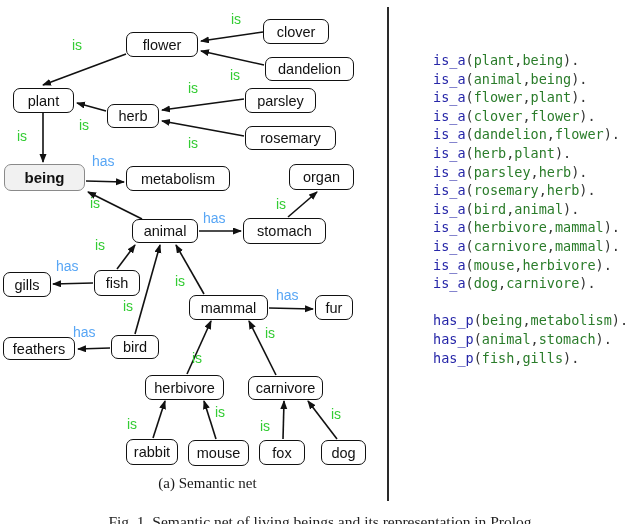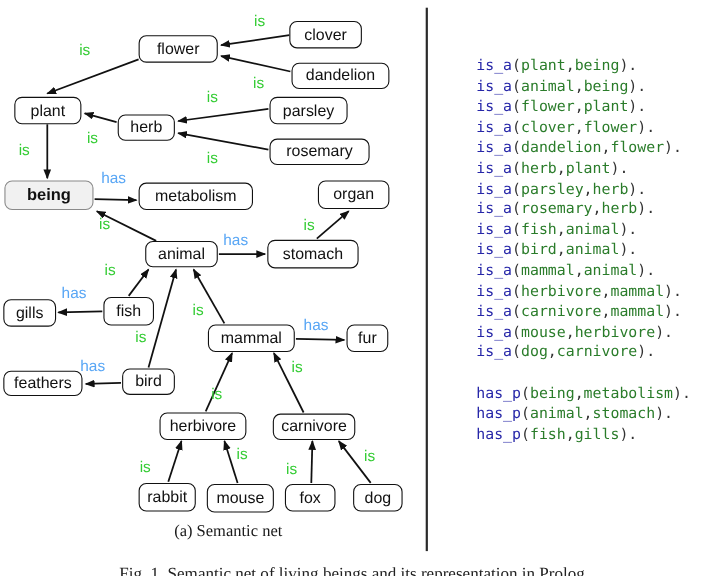--- a/index.html
+++ b/index.html
@@ -133,23 +133,21 @@
   <div class="panel-b">
     <div id="code-block">
         <div class="cl"><span class="kw" style="color: rgb(38, 38, 168);">is_a</span><span class="pt" style="color: rgb(51, 51, 51);">(</span><span class="arg" style="color: rgb(42, 124, 42);">plant</span><span class="pt" style="color: rgb(51, 51, 51);">,</span><span class="arg" style="color: rgb(42, 124, 42);">being</span><span class="pt" style="color: rgb(51, 51, 51);">).</span></div>
         <div class="cl"><span class="kw" style="color: rgb(38, 38, 168);">is_a</span><span class="pt" style="color: rgb(51, 51, 51);">(</span><span class="arg" style="color: rgb(42, 124, 42);">animal</span><span class="pt" style="color: rgb(51, 51, 51);">,</span><span class="arg" style="color: rgb(42, 124, 42);">being</span><span class="pt" style="color: rgb(51, 51, 51);">).</span></div>
         <div class="cl"><span class="kw" style="color: rgb(38, 38, 168);">is_a</span><span class="pt" style="color: rgb(51, 51, 51);">(</span><span class="arg" style="color: rgb(42, 124, 42);">flower</span><span class="pt" style="color: rgb(51, 51, 51);">,</span><span class="arg" style="color: rgb(42, 124, 42);">plant</span><span class="pt" style="color: rgb(51, 51, 51);">).</span></div>
         <div class="cl"><span class="kw" style="color: rgb(38, 38, 168);">is_a</span><span class="pt" style="color: rgb(51, 51, 51);">(</span><span class="arg" style="color: rgb(42, 124, 42);">clover</span><span class="pt" style="color: rgb(51, 51, 51);">,</span><span class="arg" style="color: rgb(42, 124, 42);">flower</span><span class="pt" style="color: rgb(51, 51, 51);">).</span></div>
         <div class="cl"><span class="kw" style="color: rgb(38, 38, 168);">is_a</span><span class="pt" style="color: rgb(51, 51, 51);">(</span><span class="arg" style="color: rgb(42, 124, 42);">dandelion</span><span class="pt" style="color: rgb(51, 51, 51);">,</span><span class="arg" style="color: rgb(42, 124, 42);">flower</span><span class="pt" style="color: rgb(51, 51, 51);">).</span></div>
         <div class="cl"><span class="kw" style="color: rgb(38, 38, 168);">is_a</span><span class="pt" style="color: rgb(51, 51, 51);">(</span><span class="arg" style="color: rgb(42, 124, 42);">herb</span><span class="pt" style="color: rgb(51, 51, 51);">,</span><span class="arg" style="color: rgb(42, 124, 42);">plant</span><span class="pt" style="color: rgb(51, 51, 51);">).</span></div>
         <div class="cl"><span class="kw" style="color: rgb(38, 38, 168);">is_a</span><span class="pt" style="color: rgb(51, 51, 51);">(</span><span class="arg" style="color: rgb(42, 124, 42);">parsley</span><span class="pt" style="color: rgb(51, 51, 51);">,</span><span class="arg" style="color: rgb(42, 124, 42);">herb</span><span class="pt" style="color: rgb(51, 51, 51);">).</span></div>
         <div class="cl"><span class="kw" style="color: rgb(38, 38, 168);">is_a</span><span class="pt" style="color: rgb(51, 51, 51);">(</span><span class="arg" style="color: rgb(42, 124, 42);">rosemary</span><span class="pt" style="color: rgb(51, 51, 51);">,</span><span class="arg" style="color: rgb(42, 124, 42);">herb</span><span class="pt" style="color: rgb(51, 51, 51);">).</span></div>
-        <div class="cl"><span class="kw" style="color: rgb(38, 38, 168);">is_a</span><span class="pt" style="color: rgb(51, 51, 51);">(</span><span class="arg" style="color: rgb(42, 124, 42);">fish</span><span class="pt" style="color: rgb(51, 51, 51);">,</span><span class="arg" style="color: rgb(42, 124, 42);">animal</span><span class="pt" style="color: rgb(51, 51, 51);">).</span></div>
         <div class="cl"><span class="kw" style="color: rgb(38, 38, 168);">is_a</span><span class="pt" style="color: rgb(51, 51, 51);">(</span><span class="arg" style="color: rgb(42, 124, 42);">bird</span><span class="pt" style="color: rgb(51, 51, 51);">,</span><span class="arg" style="color: rgb(42, 124, 42);">animal</span><span class="pt" style="color: rgb(51, 51, 51);">).</span></div>
-        <div class="cl"><span class="kw" style="color: rgb(38, 38, 168);">is_a</span><span class="pt" style="color: rgb(51, 51, 51);">(</span><span class="arg" style="color: rgb(42, 124, 42);">mammal</span><span class="pt" style="color: rgb(51, 51, 51);">,</span><span class="arg" style="color: rgb(42, 124, 42);">animal</span><span class="pt" style="color: rgb(51, 51, 51);">).</span></div>
         <div class="cl"><span class="kw" style="color: rgb(38, 38, 168);">is_a</span><span class="pt" style="color: rgb(51, 51, 51);">(</span><span class="arg" style="color: rgb(42, 124, 42);">herbivore</span><span class="pt" style="color: rgb(51, 51, 51);">,</span><span class="arg" style="color: rgb(42, 124, 42);">mammal</span><span class="pt" style="color: rgb(51, 51, 51);">).</span></div>
         <div class="cl"><span class="kw" style="color: rgb(38, 38, 168);">is_a</span><span class="pt" style="color: rgb(51, 51, 51);">(</span><span class="arg" style="color: rgb(42, 124, 42);">carnivore</span><span class="pt" style="color: rgb(51, 51, 51);">,</span><span class="arg" style="color: rgb(42, 124, 42);">mammal</span><span class="pt" style="color: rgb(51, 51, 51);">).</span></div>
         <div class="cl"><span class="kw" style="color: rgb(38, 38, 168);">is_a</span><span class="pt" style="color: rgb(51, 51, 51);">(</span><span class="arg" style="color: rgb(42, 124, 42);">mouse</span><span class="pt" style="color: rgb(51, 51, 51);">,</span><span class="arg" style="color: rgb(42, 124, 42);">herbivore</span><span class="pt" style="color: rgb(51, 51, 51);">).</span></div>
         <div class="cl"><span class="kw" style="color: rgb(38, 38, 168);">is_a</span><span class="pt" style="color: rgb(51, 51, 51);">(</span><span class="arg" style="color: rgb(42, 124, 42);">dog</span><span class="pt" style="color: rgb(51, 51, 51);">,</span><span class="arg" style="color: rgb(42, 124, 42);">carnivore</span><span class="pt" style="color: rgb(51, 51, 51);">).</span></div>
         <div class="cl"></div>
         <div class="cl"><span class="kw" style="color: rgb(38, 38, 168);">has_p</span><span class="pt" style="color: rgb(51, 51, 51);">(</span><span class="arg" style="color: rgb(42, 124, 42);">being</span><span class="pt" style="color: rgb(51, 51, 51);">,</span><span class="arg" style="color: rgb(42, 124, 42);">metabolism</span><span class="pt" style="color: rgb(51, 51, 51);">).</span></div>
         <div class="cl"><span class="kw" style="color: rgb(38, 38, 168);">has_p</span><span class="pt" style="color: rgb(51, 51, 51);">(</span><span class="arg" style="color: rgb(42, 124, 42);">animal</span><span class="pt" style="color: rgb(51, 51, 51);">,</span><span class="arg" style="color: rgb(42, 124, 42);">stomach</span><span class="pt" style="color: rgb(51, 51, 51);">).</span></div>
         <div class="cl"><span class="kw" style="color: rgb(38, 38, 168);">has_p</span><span class="pt" style="color: rgb(51, 51, 51);">(</span><span class="arg" style="color: rgb(42, 124, 42);">fish</span><span class="pt" style="color: rgb(51, 51, 51);">,</span><span class="arg" style="color: rgb(42, 124, 42);">gills</span><span class="pt" style="color: rgb(51, 51, 51);">).</span></div>
       </div>
 

